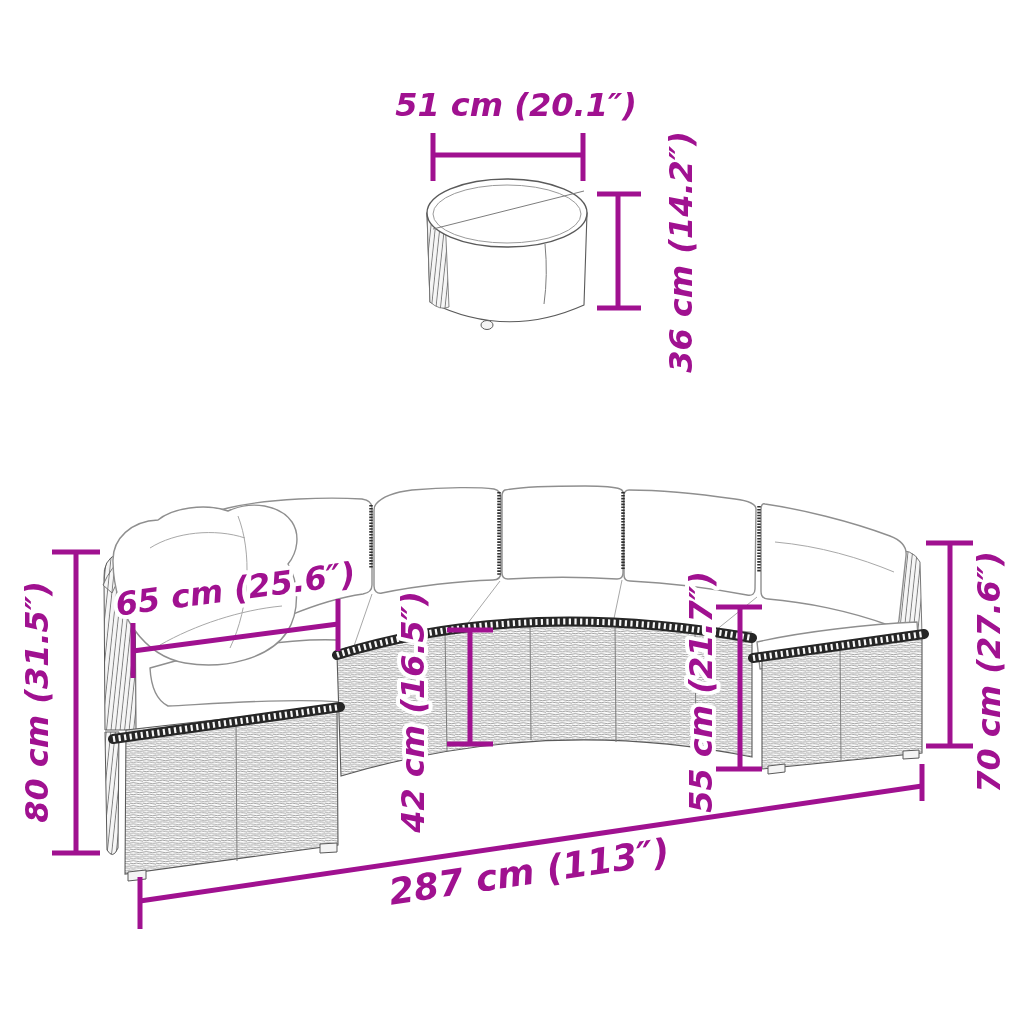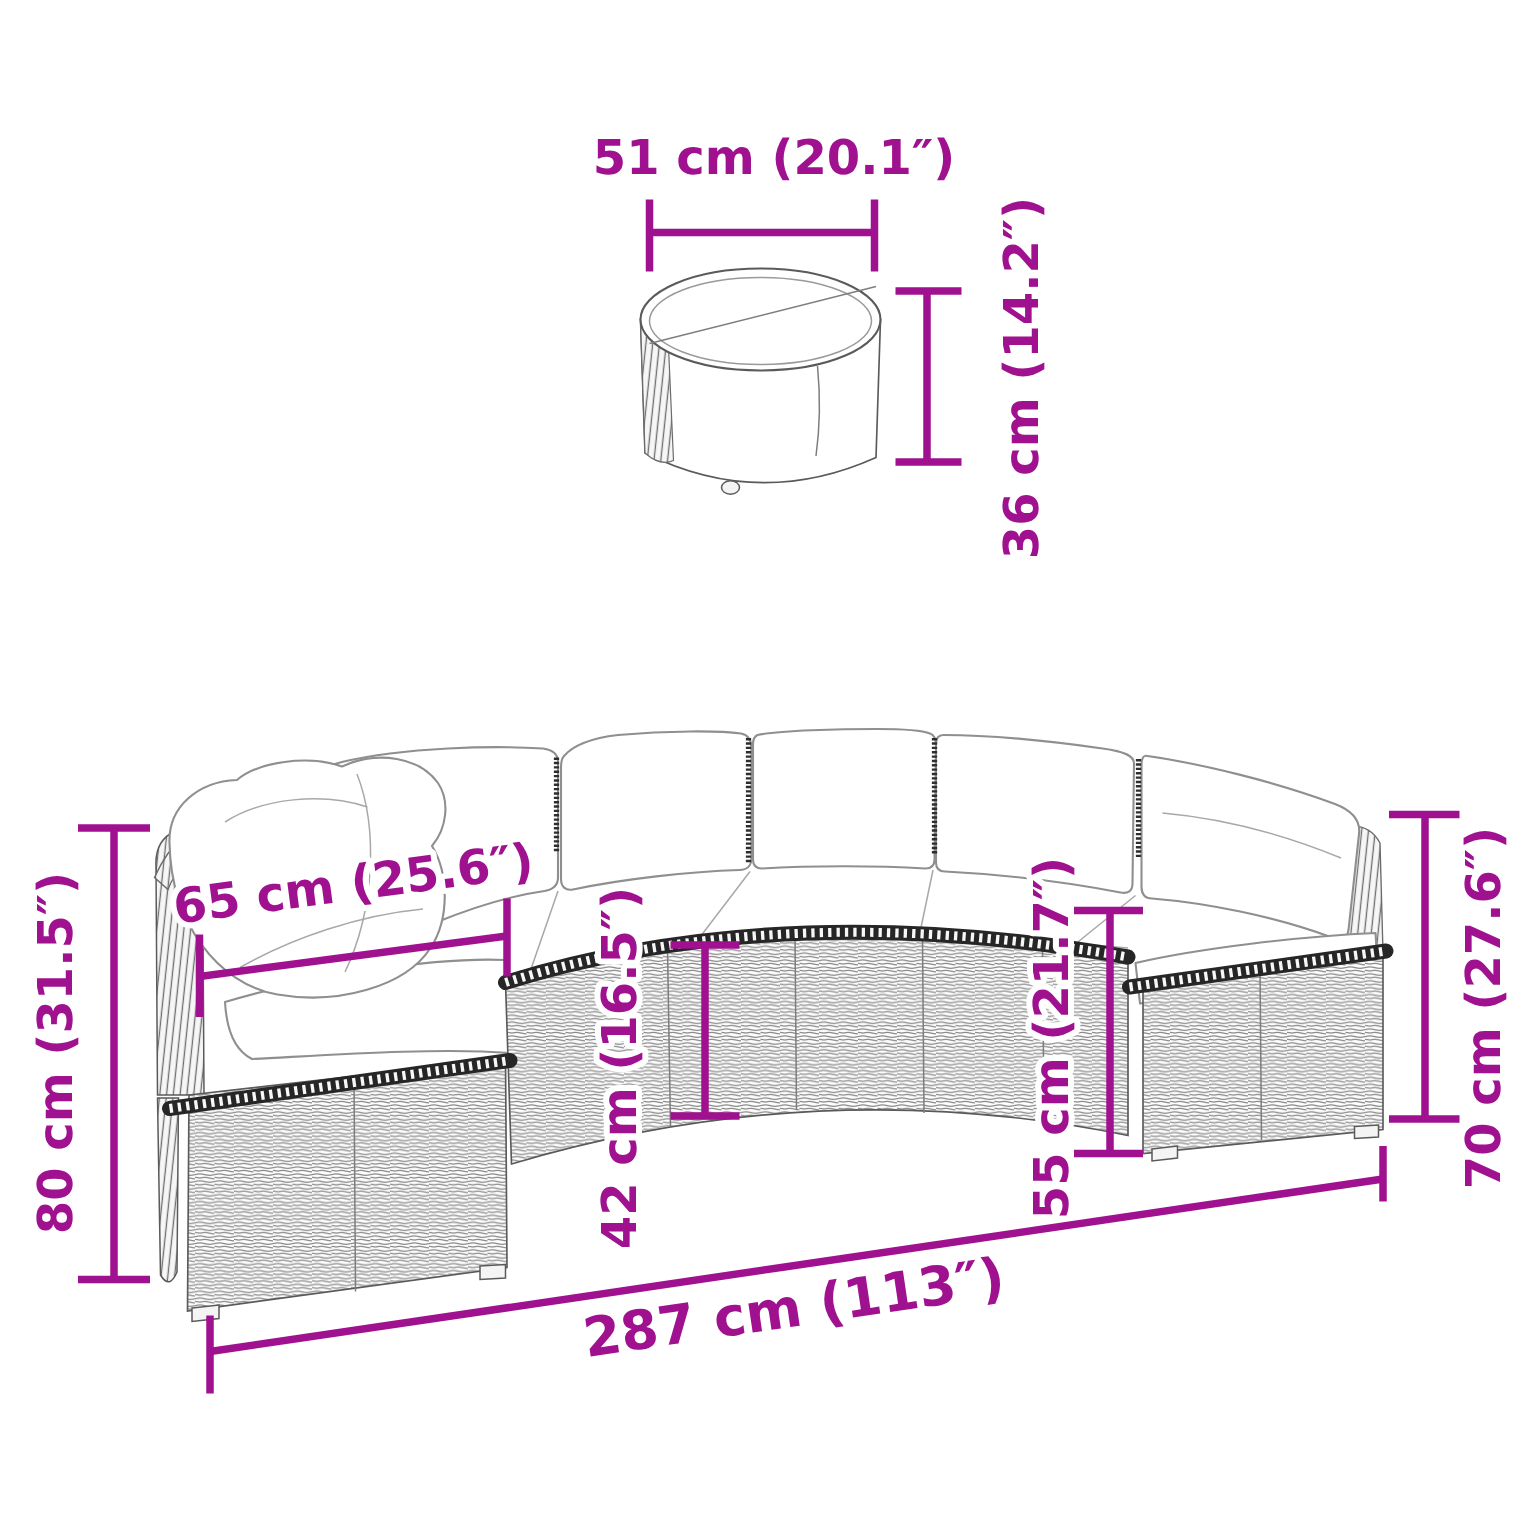--- a/index.html
+++ b/index.html
@@ -1,17 +1,17 @@
 <!DOCTYPE html>
 <html><head>
 <meta charset="utf-8">
 <style>
   html,body{margin:0;padding:0;background:#ffffff;}
   .stage{position:relative;width:1024px;height:1024px;background:#ffffff;overflow:hidden;
-         font-family:"DejaVu Sans","Liberation Sans",sans-serif;}
+         font-family:"DejaVu Sans","Liberation Sans",sans-serif;font-style:italic;}
   svg{display:block;}
   .dim-line{stroke:#A01190;stroke-width:5;fill:none;stroke-linecap:butt;}
   .dim-label{fill:#A01190;font-weight:700;font-size:32px;
              font-family:"DejaVu Sans","Liberation Sans",sans-serif;
              paint-order:stroke fill;stroke:#ffffff;stroke-width:8;stroke-linejoin:round;}
   .dim-label.big{font-size:36px;}
   .outline{stroke:#5a5a5a;stroke-width:1.1;fill:none;}
   .pillow{fill:#ffffff;stroke:#8f8f8f;stroke-width:1.4;stroke-linejoin:round;}
   .crease{stroke:#a8a8a8;stroke-width:1;fill:none;}
   .seam{stroke:#7d7d7d;stroke-width:1;fill:none;}

